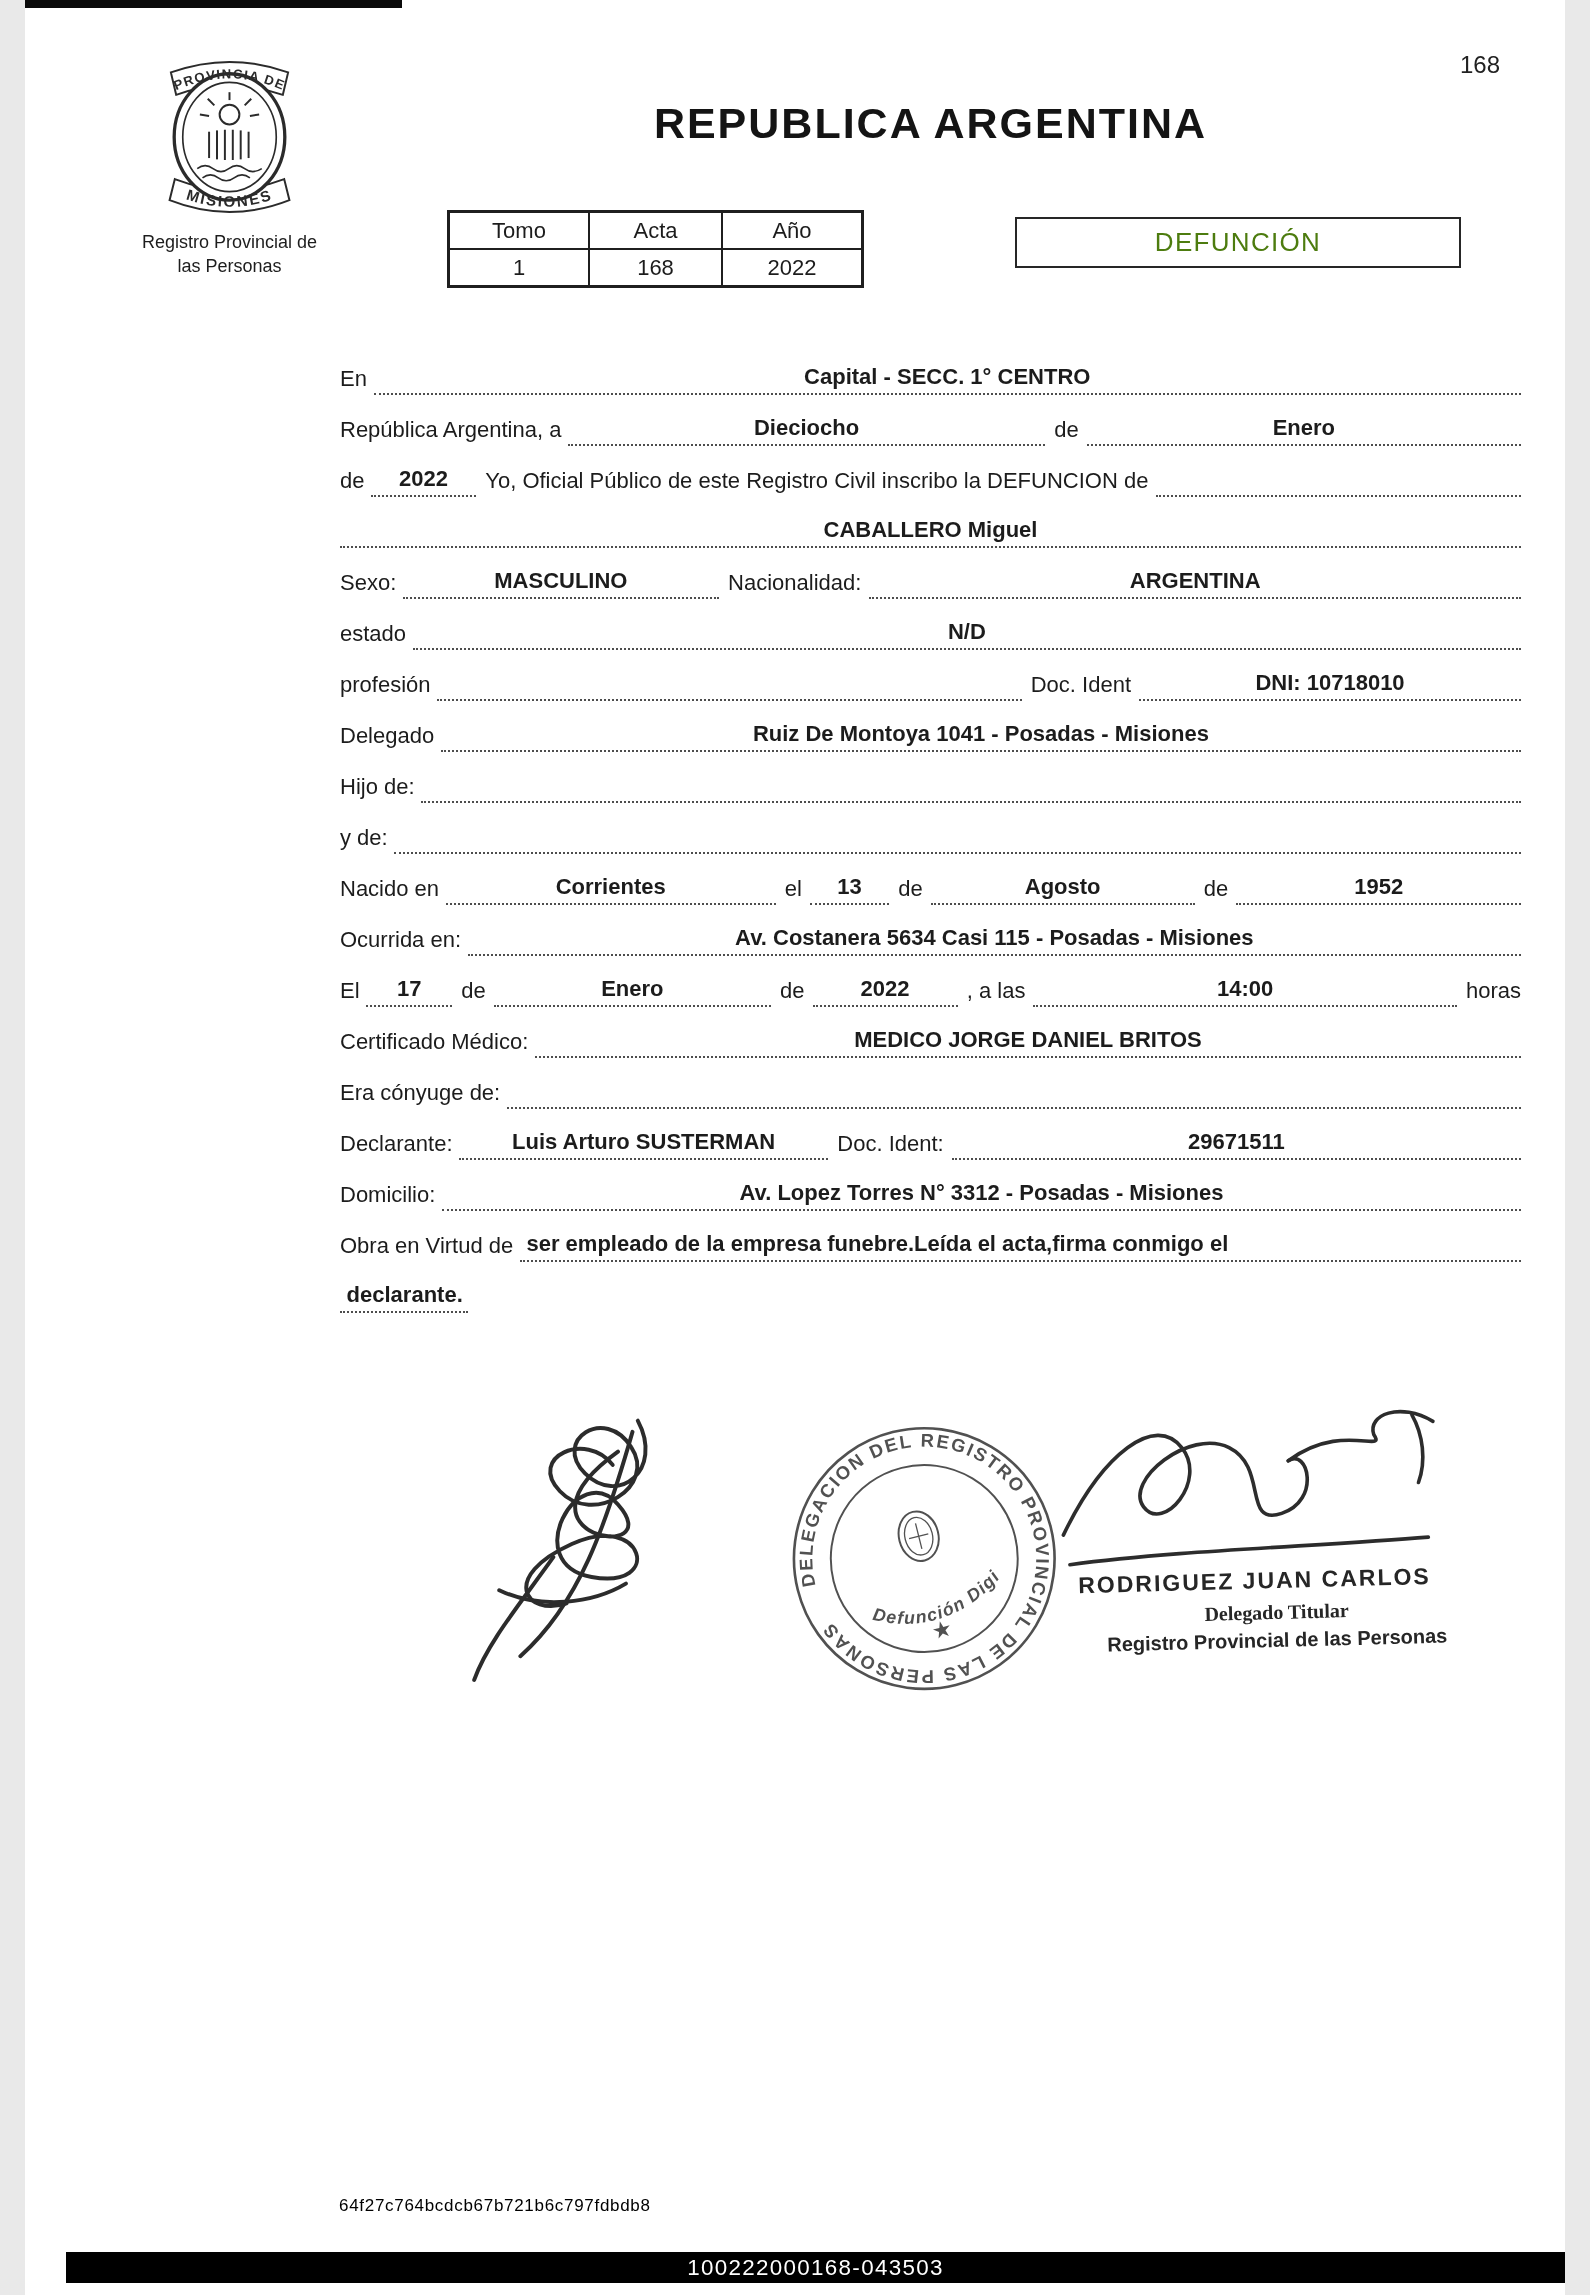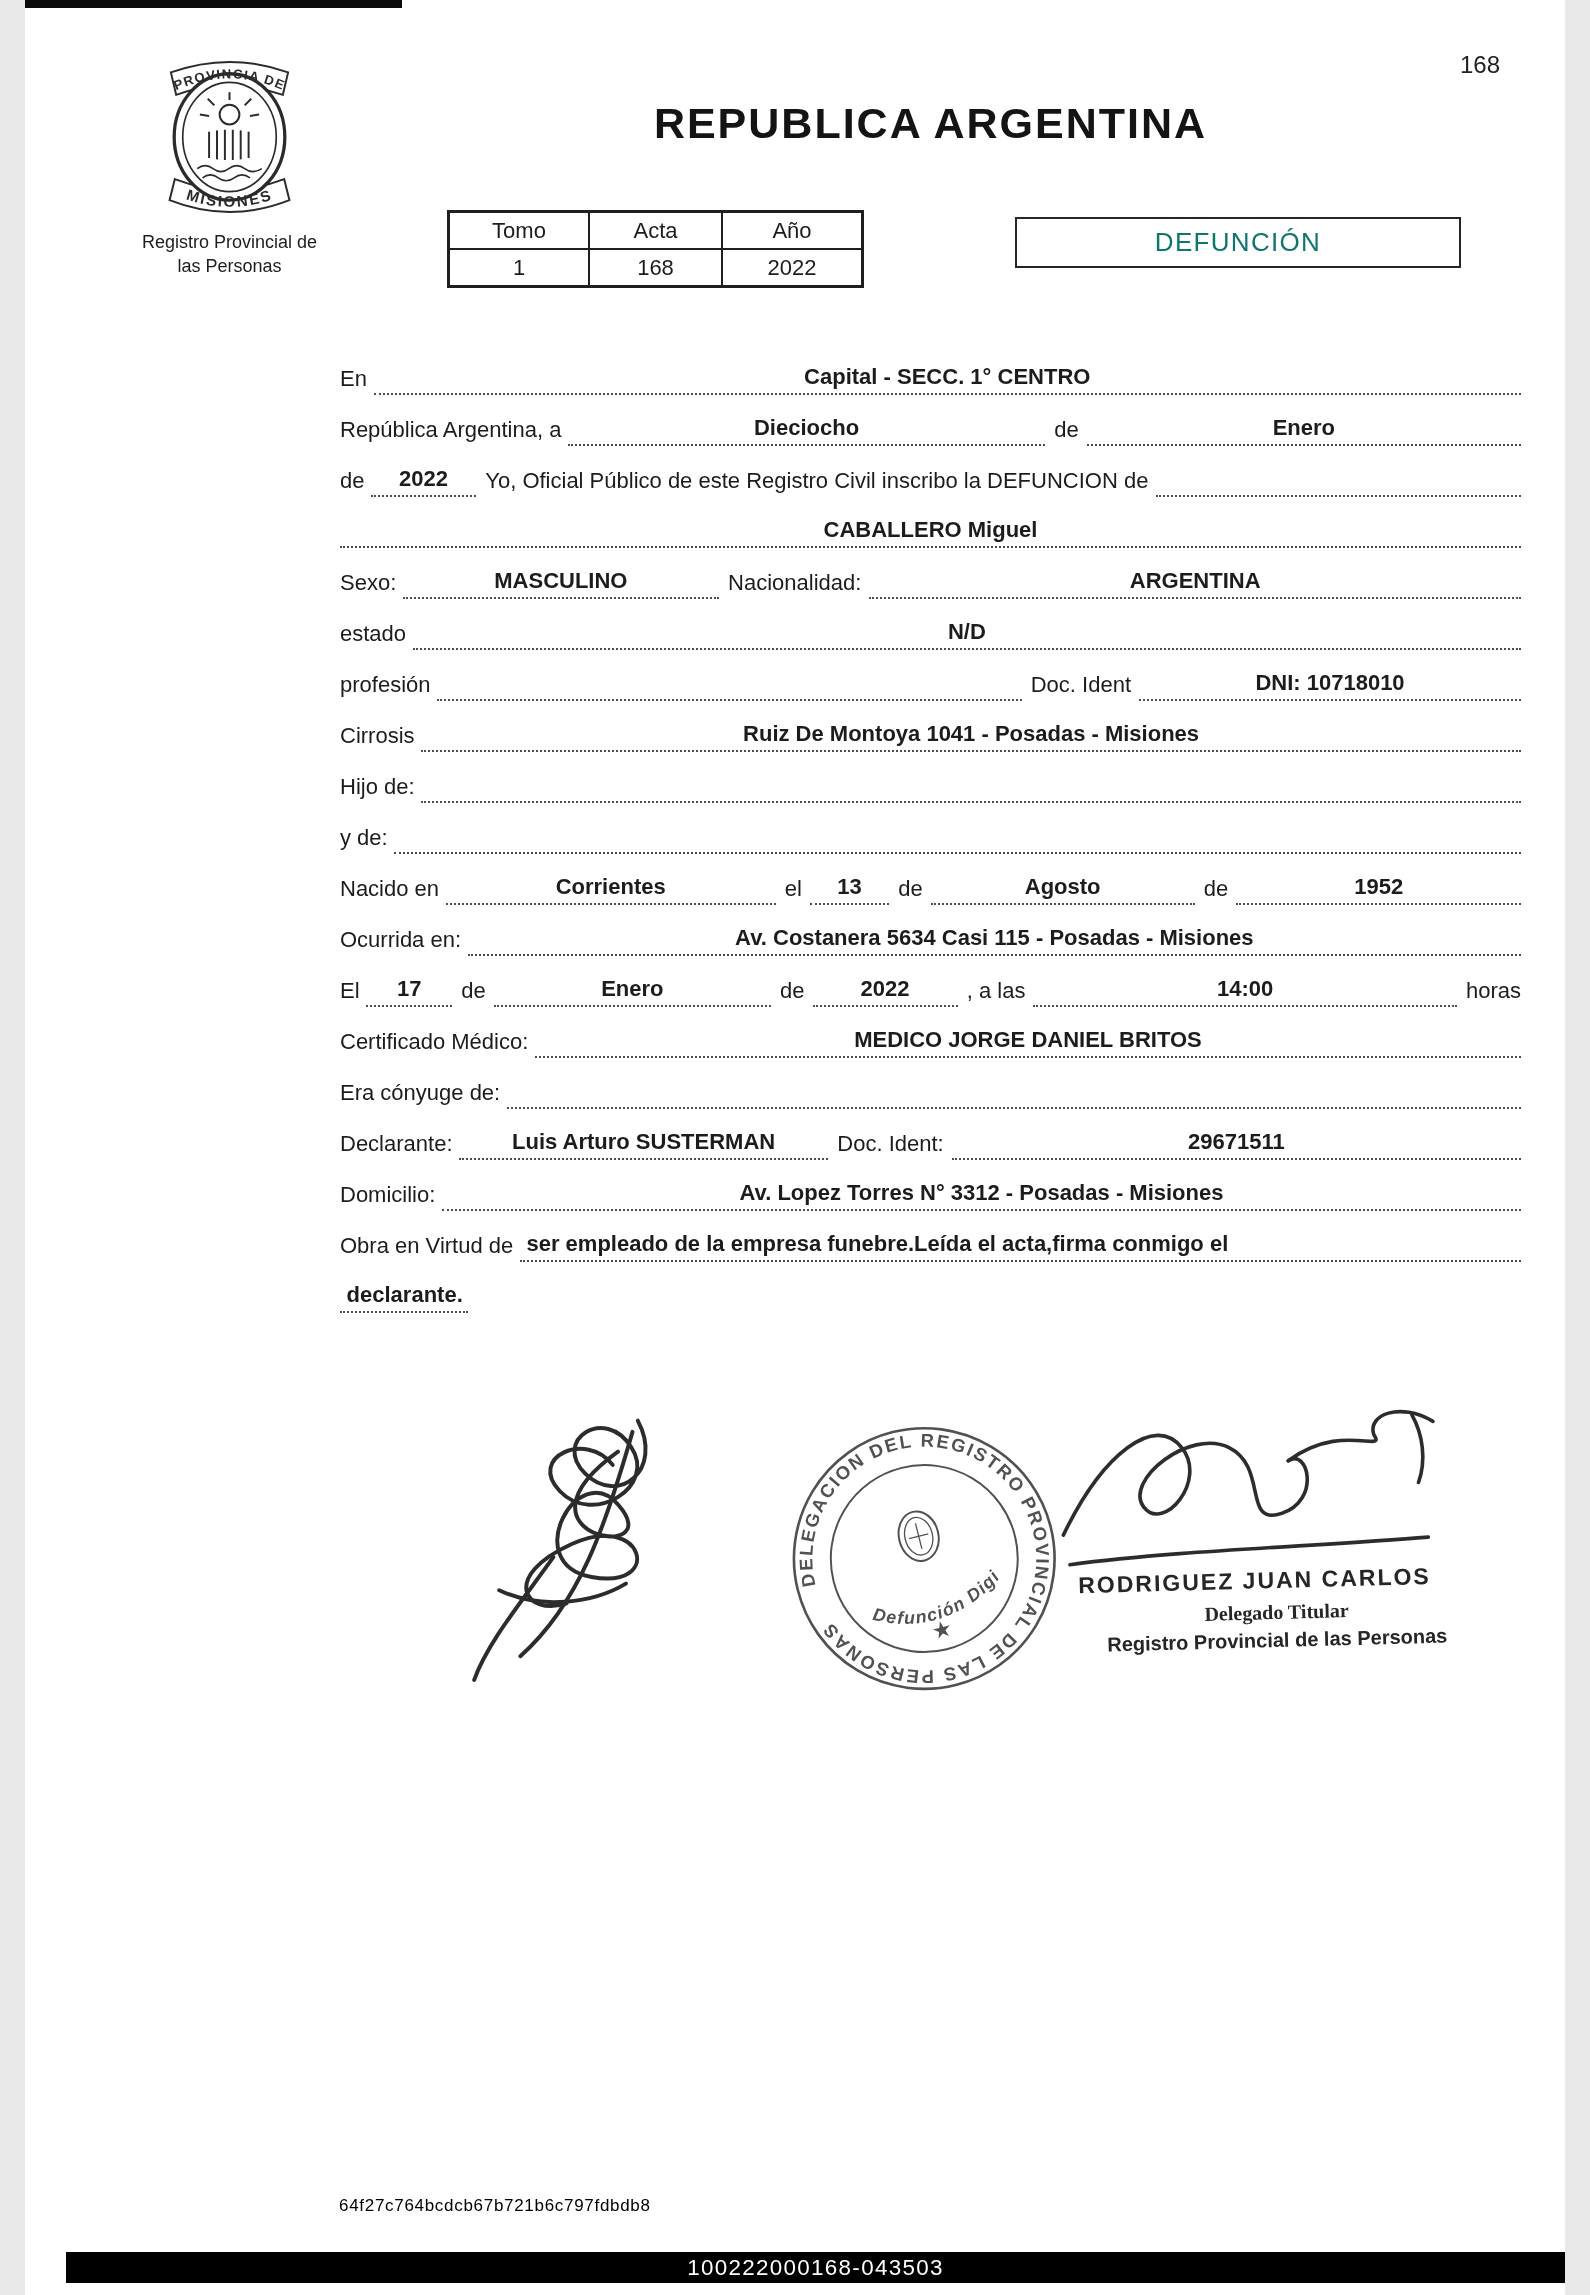--- a/index.html
+++ b/index.html
@@ -30,21 +30,21 @@
     border:2px solid #1f1f1f;
   }
   .rec-cell {
     border:1px solid #1f1f1f; height:37px; display:flex;
     align-items:center; justify-content:center; font-size:22px;
   }
 
   .doc-type-box {
     position:absolute; left:990px; top:217px; width:446px; height:51px;
     border:2px solid #262626; display:flex; align-items:center; justify-content:center;
-    font-size:26px; letter-spacing:1.3px; color:#0f766e;
+    font-size:26px; letter-spacing:1.3px; color:#4d7c0f;
   }
 
   
   .form { position:absolute; left:315px; top:344px; width:1181px; }
   .frow { display:flex; align-items:flex-end; height:51px; font-size:22px; }
   .lbl { white-space:nowrap; padding:0 6.6px 3.3px 0; color:#1c1c1c; }
   .lbl.mid { padding:0 8px 3.3px 9.2px; }
   .lbl.end { padding:0 0 3.3px 9.2px; }
   .fill {
     border-bottom:2px dotted #4d4d4d; text-align:center; font-weight:bold;
@@ -176,21 +176,21 @@
     </div>
 
     <div class="frow">
       <span class="lbl">profesión</span>
       <span class="fill grow"></span>
       <span class="lbl mid">Doc. Ident</span>
       <span class="fill" style="flex:0 0 382px">DNI: 10718010</span>
     </div>
 
     <div class="frow">
-      <span class="lbl">Cirrosis</span>
+      <span class="lbl">Delegado</span>
       <span class="fill grow">Ruiz De Montoya 1041 - Posadas - Misiones</span>
     </div>
 
     <div class="frow">
       <span class="lbl">Hijo de:</span>
       <span class="fill grow"></span>
     </div>
 
     <div class="frow">
       <span class="lbl">y de:</span>

